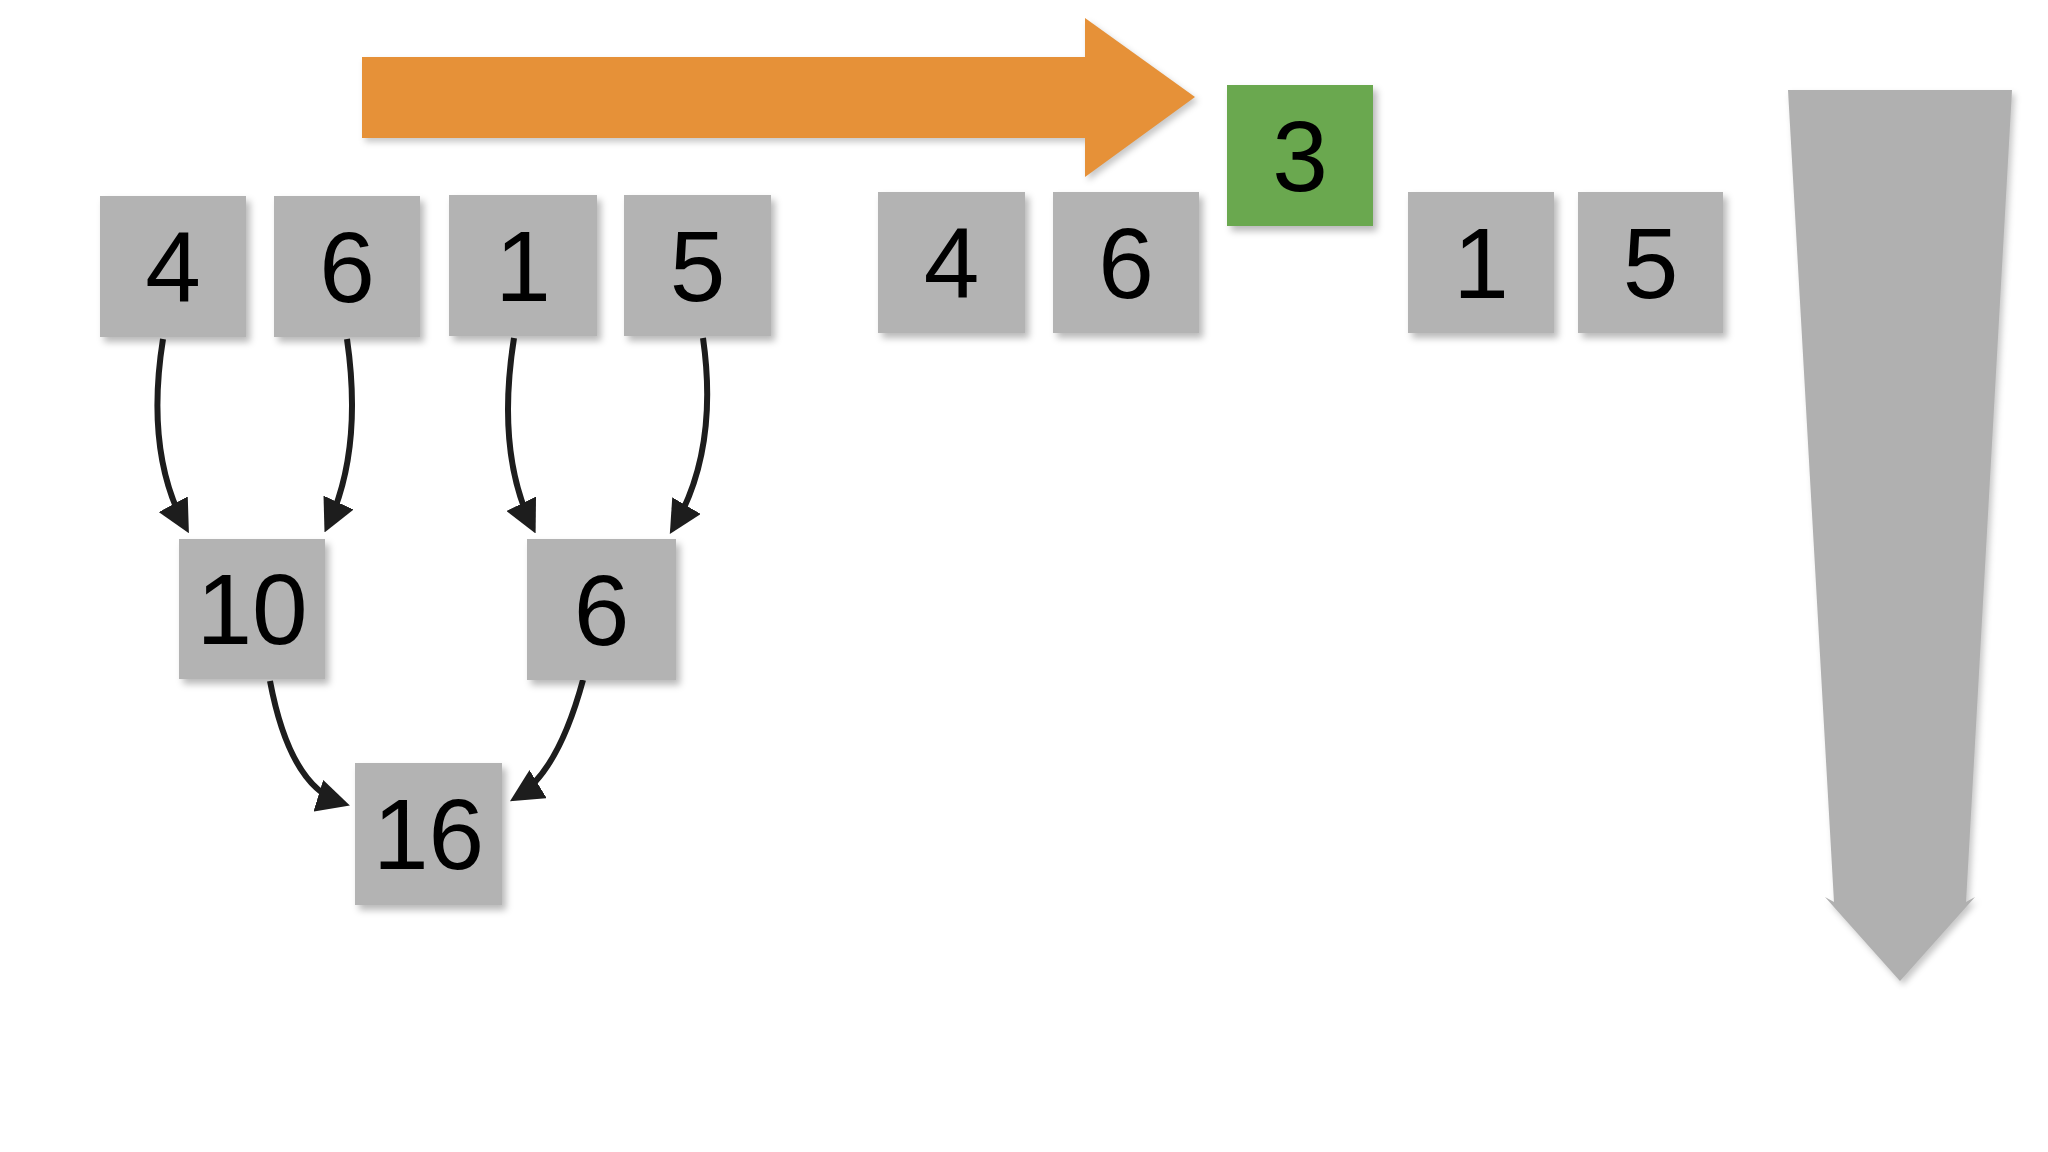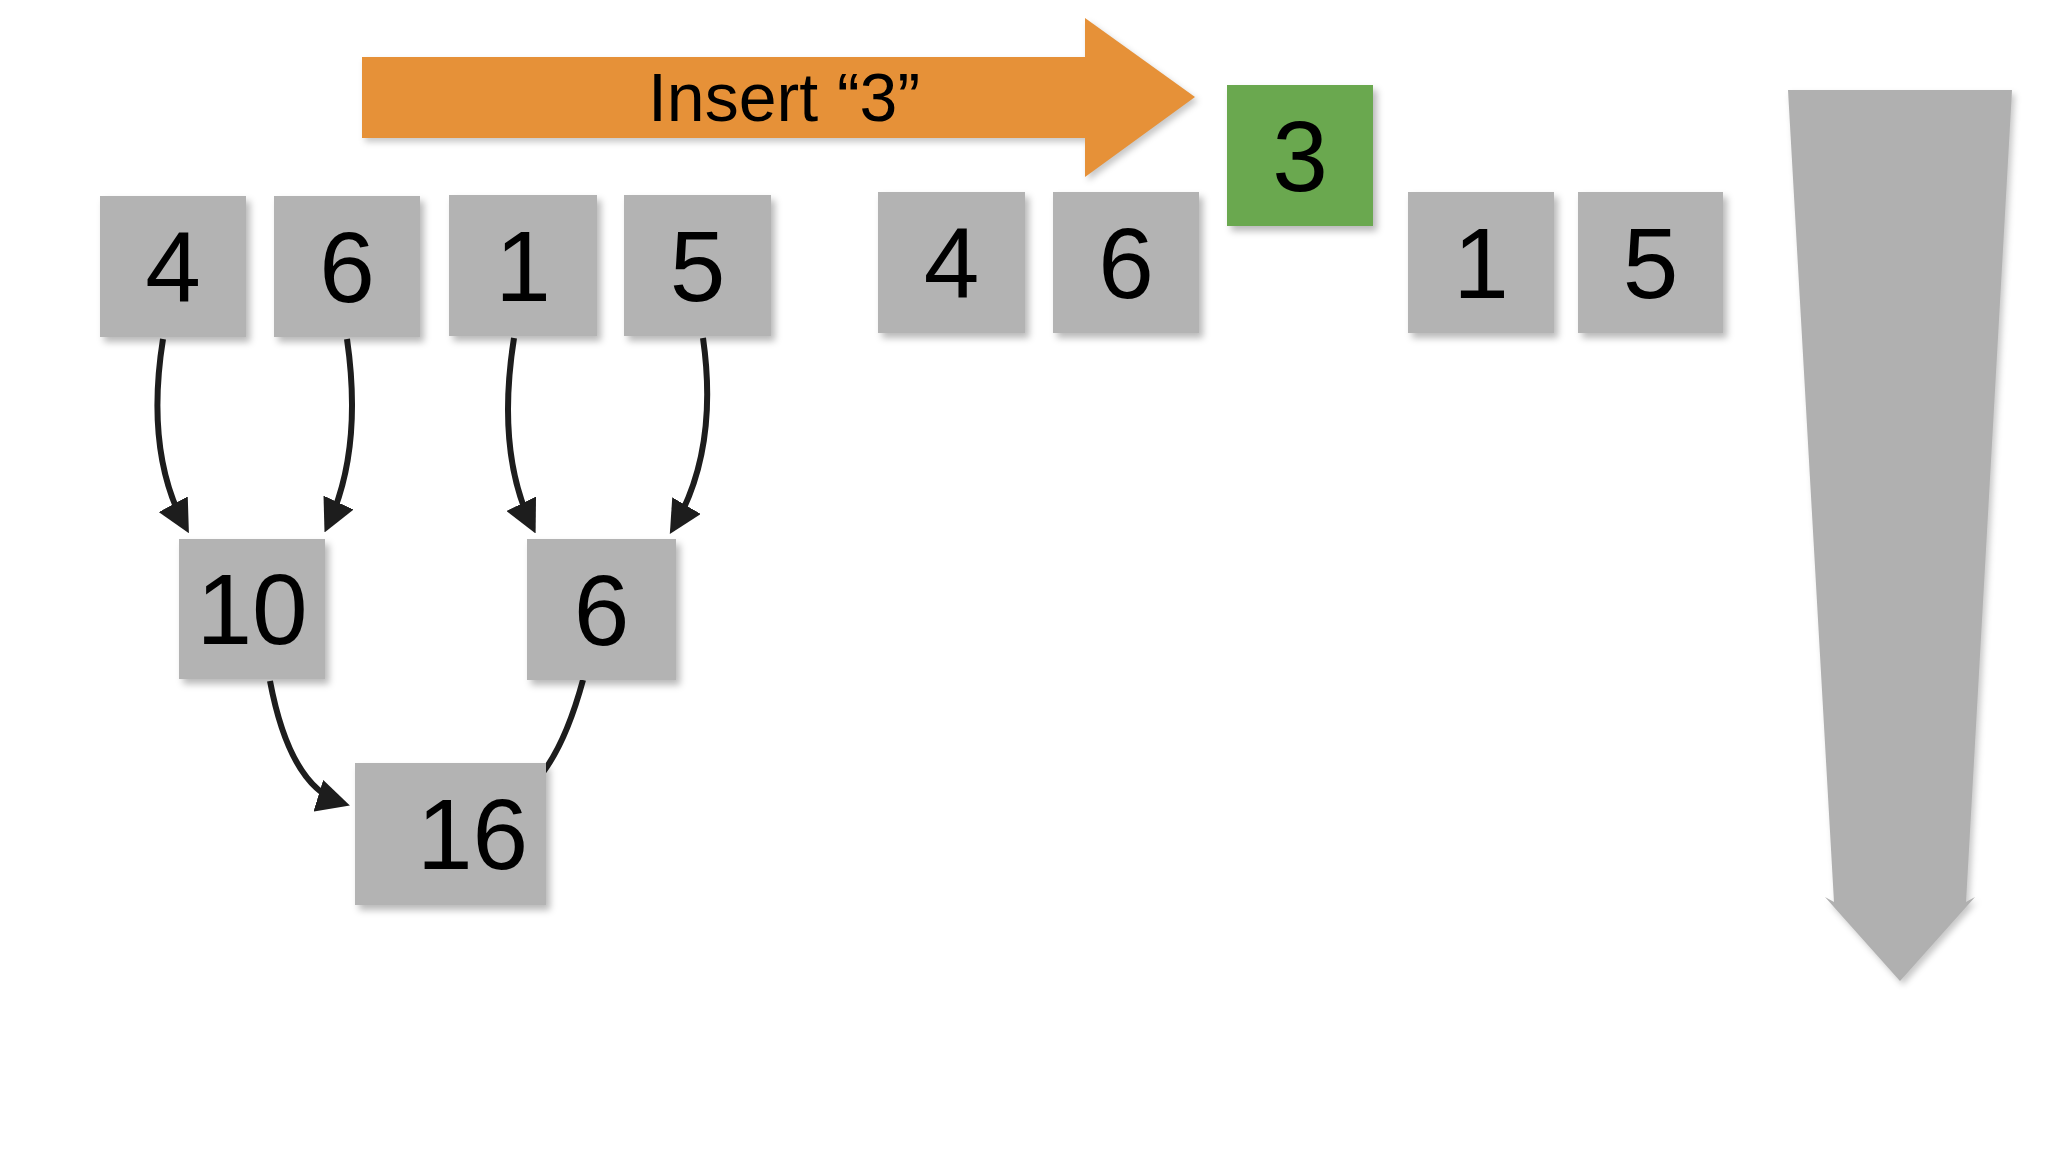--- a/index.html
+++ b/index.html
@@ -25,21 +25,21 @@
 
   
   #L4{left:100px;top:196px;}
   #L6{left:274px;top:196px;}
   #L1{left:449px;top:195px;width:148px;}
   #L5{left:624px;top:195px;width:147px;}
   
   #L10{left:179px;top:539px;height:140px;}
   #L6b{left:527px;top:539px;width:149px;height:141px;}
   
-  #L16{left:355px;top:763px;width:147px;height:142px;padding-left:44px;}
+  #L16{left:355px;top:763px;width:147px;height:142px;}
   
   #R4{left:878px;top:192px;width:147px;}
   #R6{left:1053px;top:192px;}
   #G3{left:1227px;top:85px;}
   #R1{left:1408px;top:192px;}
   #R5{left:1578px;top:192px;width:145px;}
 
   
   .orange-shape{fill:var(--insert_arrow_orange,#e69138);}
   .gray-arrow{fill:var(--down_arrow_gray,#b0b0b0);}
@@ -81,21 +81,20 @@
     <polygon class="gray-arrow shape-shadow" points="1788,90 2012,90 1966,902 1975,897 1900,981 1825,897 1834,902"></polygon>
 
     <path class="conn" marker-end="url(#ah)" d="M163,339 Q145,452 185,526"></path>
     <path class="conn" marker-end="url(#ah)" d="M347,339 Q363,450 328,525"></path>
     <path class="conn" marker-end="url(#ah)" d="M514,338 Q496,452 532,526"></path>
     <path class="conn" marker-end="url(#ah)" d="M703,338 Q719,450 674,527"></path>
     <path class="conn" marker-end="url(#ah)" d="M270,681 Q290,787 342,803"></path>
     <path class="conn" marker-end="url(#ah)" d="M583,680 Q558,772 517,797"></path>
   </svg>
 
-  <div class="insert-label">Insert “3”</div>
 
   <div class="box" id="L4">4</div>
   <div class="box" id="L6">6</div>
   <div class="box" id="L1">1</div>
   <div class="box" id="L5">5</div>
 
   <div class="box" id="L10">10</div>
   <div class="box" id="L6b">6</div>
 
   <div class="box" id="L16">16</div>

